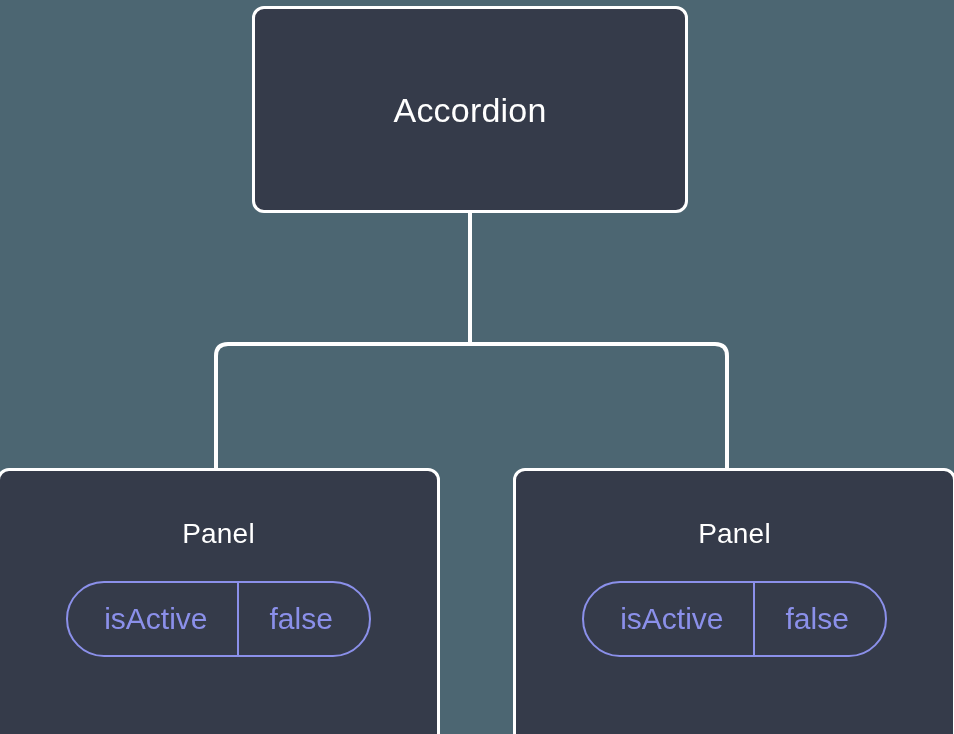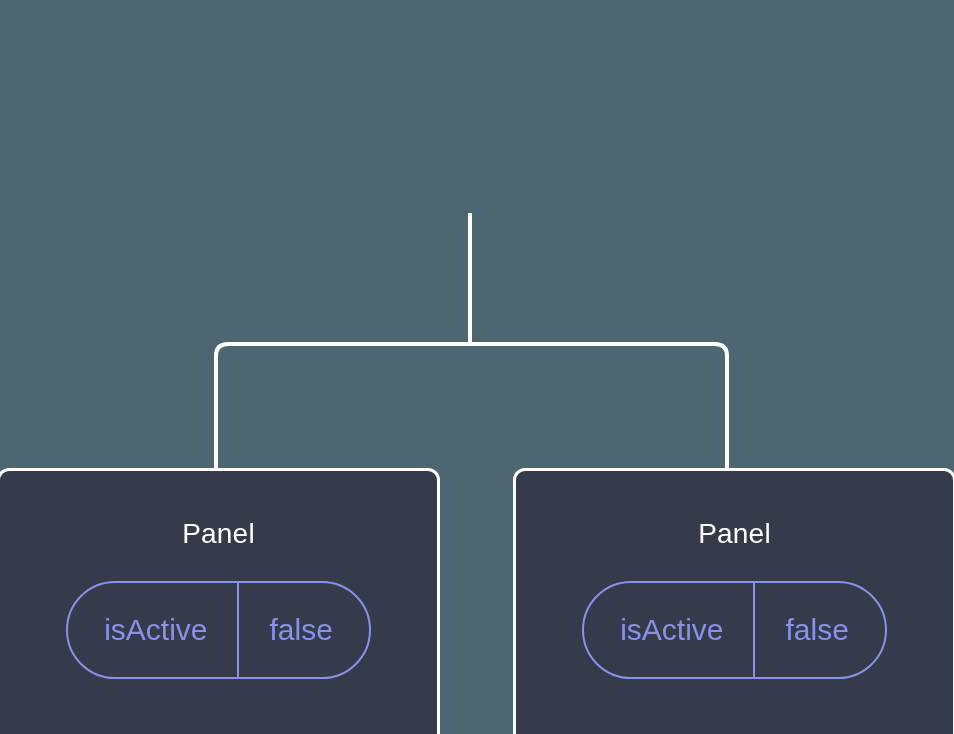--- a/index.html
+++ b/index.html
@@ -88,21 +88,21 @@
   }
   .node-panel .node-title {
     font-size: 28px;
     line-height: 34px;
   }
 
   
   .pill {
     margin-top: 30px;
     box-sizing: border-box;
-    height: 98px;
+    height: 76px;
     border: 2px solid #8b90ea;
     border-radius: 49px;
     display: flex;
     align-items: stretch;
     background: transparent;
   }
   .pill-key,
   .pill-value {
     display: flex;
     align-items: center;
@@ -124,20 +124,23 @@
 </head>
 <body>
 
 <div id="canvas">
 
   <svg id="edges" viewBox="0 0 954 734" width="954" height="734" xmlns="http://www.w3.org/2000/svg">
     <path d="M 470 213 L 470 344"></path>
     <path d="M 216 468 L 216 356 Q 216 344 228 344 L 715 344 Q 727 344 727 356 L 727 468"></path>
   </svg>
 
+  <div class="node" id="node-accordion">
+    <div class="node-title">Accordion</div>
+  </div>
 
   <div class="node node-panel" id="node-panel-0">
     <div class="node-title">Panel</div>
     <div class="pill">
       <div class="pill-key">isActive</div>
       <div class="pill-value">false</div>
     </div>
   </div>
 
   <div class="node node-panel" id="node-panel-1">

